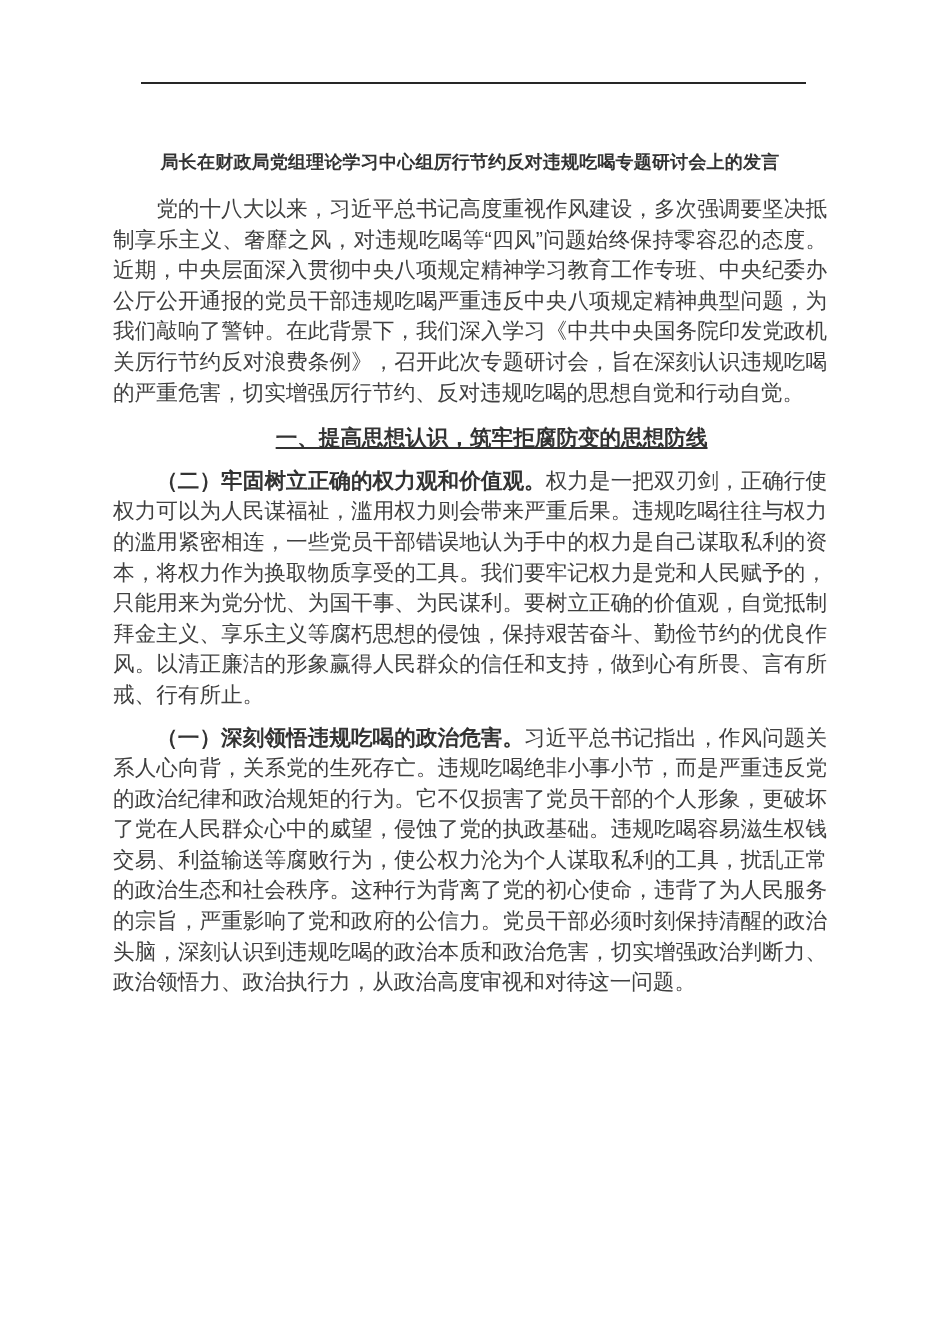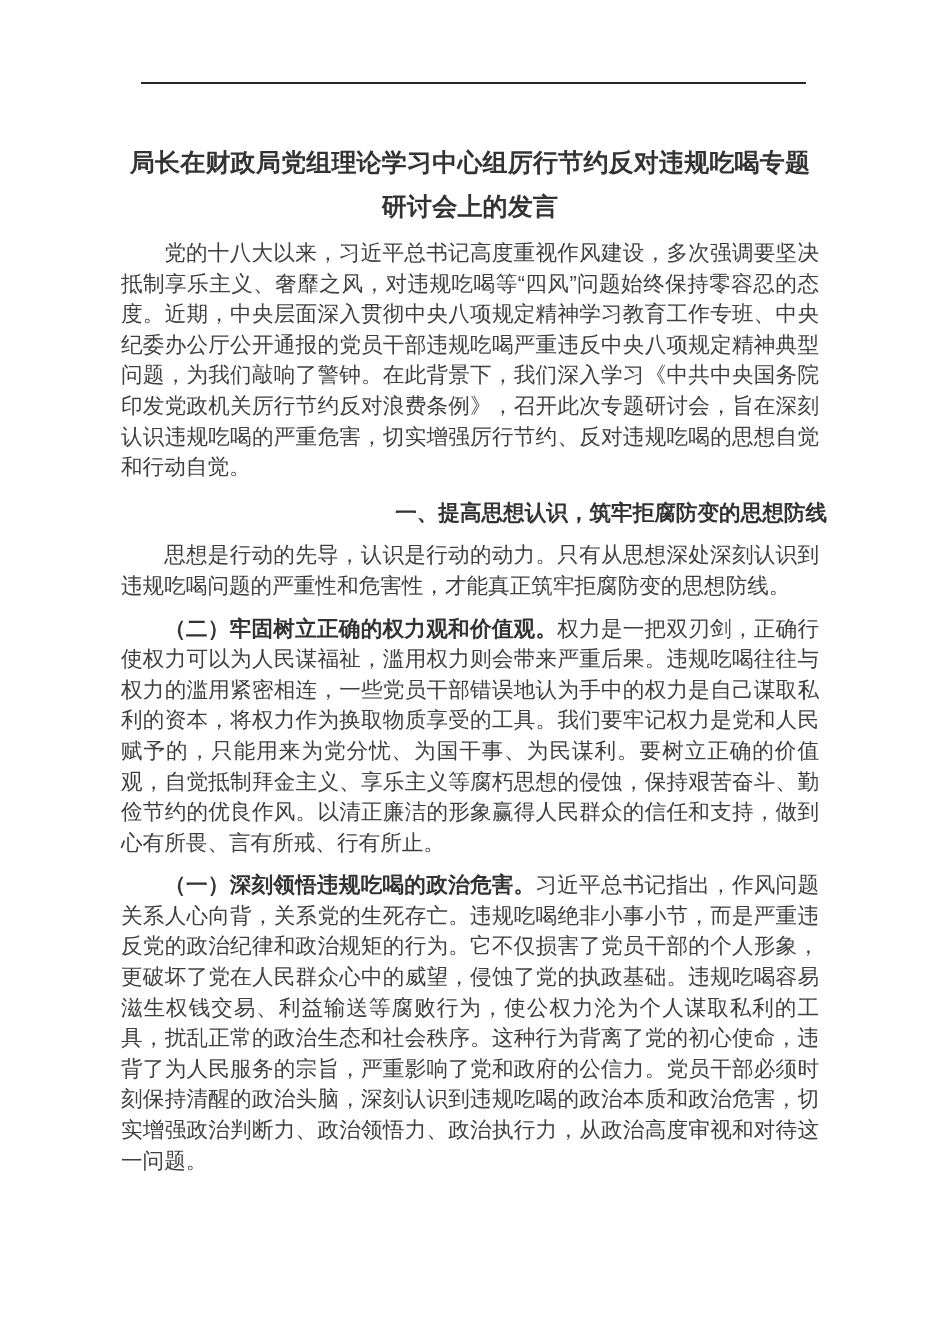--- a/index.html
+++ b/index.html
@@ -27,51 +27,52 @@
     height: 0;
     border-top: 2px solid #262626;
   }
   .content {
     position: absolute;
     left: 113px;
     top: 140px;
     width: 714px;
   }
   .doc-title {
-    font-size: 25px;
+    font-size: 18px;
     font-weight: bold;
     color: #333333;
     text-align: center;
     line-height: 44px;
     letter-spacing: 0.2px;
     margin: 0 0 10px 0;
     padding: 0 6px;
   }
   .para {
     font-size: 21.6px;
     line-height: 30.6px;
     text-align: justify;
     text-justify: inter-ideograph;
-    margin: 8px;
+    margin: 0;
     color: #3f3f3f;
     text-indent: 2em;
     letter-spacing: 0px;
     word-break: break-all;
   }
   .para + .para {
     margin-top: 12px;
   }
   .section-head {
     font-size: 21.6px;
     line-height: 30.6px;
     font-weight: bold;
     color: #333333;
     margin: 15px 0 12px 0;
     text-indent: 2em;
-    text-align: right;
+    text-align: center;
+    text-decoration: underline;
   }
   .para .lead {
     font-weight: bold;
     color: #333333;
   }
   .trailing-space {
     height: 120px;
   }
 </style>
 </head>
@@ -82,21 +83,20 @@
   <div class="header-rule"></div>
 
   <div class="content">
 
     <h1 class="doc-title">局长在财政局党组理论学习中心组厉行节约反对违规吃喝专题研讨会上的发言</h1>
 
     <p class="para">党的十八大以来，习近平总书记高度重视作风建设，多次强调要坚决抵制享乐主义、奢靡之风，对违规吃喝等“四风”问题始终保持零容忍的态度。近期，中央层面深入贯彻中央八项规定精神学习教育工作专班、中央纪委办公厅公开通报的党员干部违规吃喝严重违反中央八项规定精神典型问题，为我们敲响了警钟。在此背景下，我们深入学习《中共中央国务院印发党政机关厉行节约反对浪费条例》，召开此次专题研讨会，旨在深刻认识违规吃喝的严重危害，切实增强厉行节约、反对违规吃喝的思想自觉和行动自觉。</p>
 
     <h2 class="section-head">一、提高思想认识，筑牢拒腐防变的思想防线</h2>
 
-    <p class="para">思想是行动的先导，认识是行动的动力。只有从思想深处深刻认识到违规吃喝问题的严重性和危害性，才能真正筑牢拒腐防变的思想防线。</p>
 
     <p class="para">
       <span class="lead">（二）牢固树立正确的权力观和价值观。</span><span>权力是一把双刃剑，正确行使权力可以为人民谋福祉，滥用权力则会带来严重后果。违规吃喝往往与权力的滥用紧密相连，一些党员干部错误地认为手中的权力是自己谋取私利的资本，将权力作为换取物质享受的工具。我们要牢记权力是党和人民赋予的，只能用来为党分忧、为国干事、为民谋利。要树立正确的价值观，自觉抵制拜金主义、享乐主义等腐朽思想的侵蚀，保持艰苦奋斗、勤俭节约的优良作风。以清正廉洁的形象赢得人民群众的信任和支持，做到心有所畏、言有所戒、行有所止。</span>
     </p>
 
     <p class="para">
       <span class="lead">（一）深刻领悟违规吃喝的政治危害。</span><span>习近平总书记指出，作风问题关系人心向背，关系党的生死存亡。违规吃喝绝非小事小节，而是严重违反党的政治纪律和政治规矩的行为。它不仅损害了党员干部的个人形象，更破坏了党在人民群众心中的威望，侵蚀了党的执政基础。违规吃喝容易滋生权钱交易、利益输送等腐败行为，使公权力沦为个人谋取私利的工具，扰乱正常的政治生态和社会秩序。这种行为背离了党的初心使命，违背了为人民服务的宗旨，严重影响了党和政府的公信力。党员干部必须时刻保持清醒的政治头脑，深刻认识到违规吃喝的政治本质和政治危害，切实增强政治判断力、政治领悟力、政治执行力，从政治高度审视和对待这一问题。</span>
     </p>
 
 

